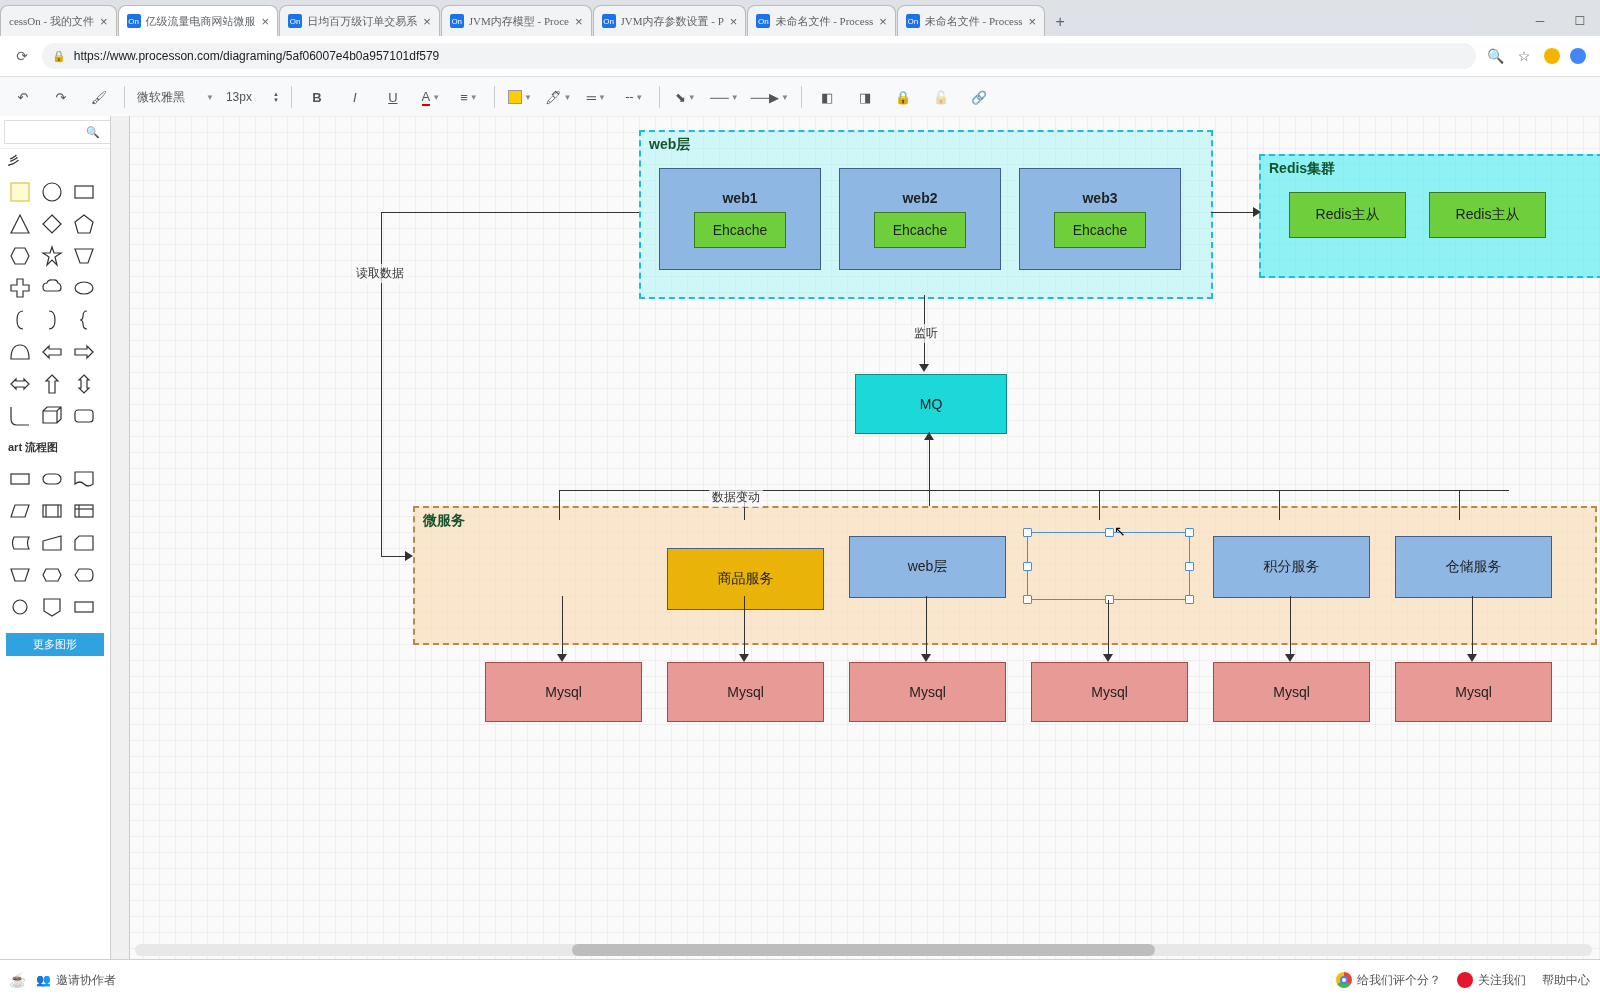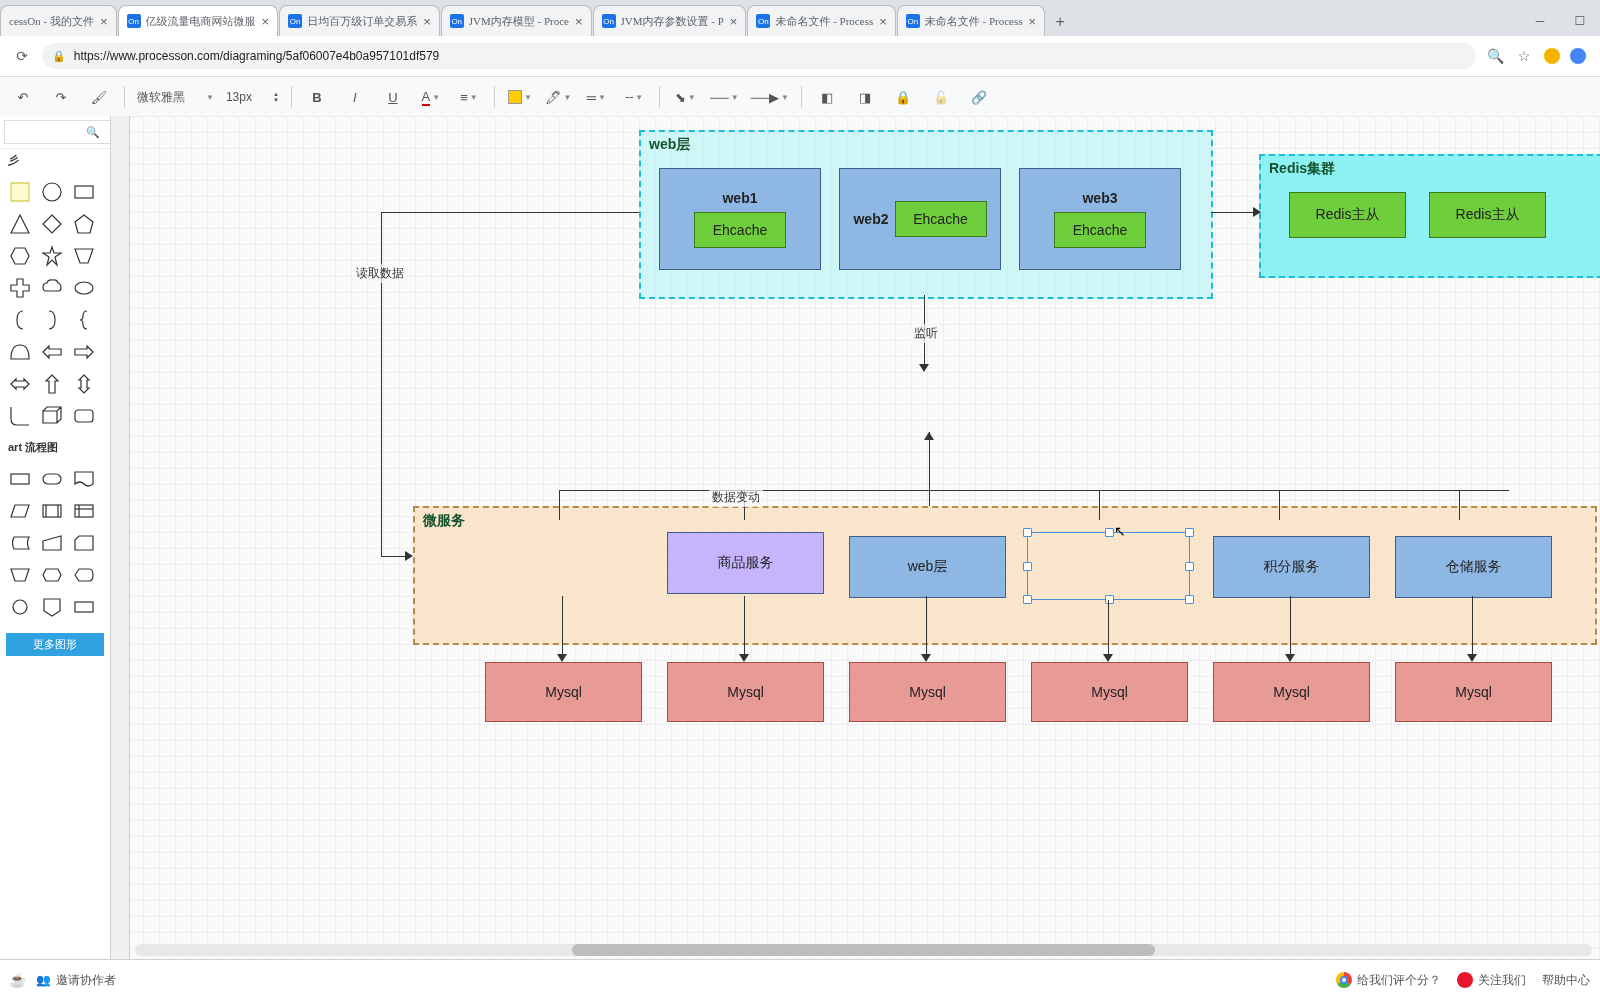--- a/index.html
+++ b/index.html
@@ -393,21 +393,21 @@
     <div class="diagram">
 
       <div class="group-box" style="left:510px;top:14px;width:570px;height:165px;border-color:#1fbcd2;background:rgba(164,243,245,0.5);">
         <div class="group-title">web层</div>
       </div>
 
       <div class="node" style="left:530px;top:52px;width:160px;height:100px;background:#8fb7e3;border-color:#3d5f8a;flex-direction:column;gap:6px;">
         <div style="font-weight:bold">web1</div>
         <div class="node" style="position:relative;width:90px;height:34px;background:#6fce3b;border-color:#3a7a1c;">Ehcache</div>
       </div>
-      <div class="node" style="left:710px;top:52px;width:160px;height:100px;background:#8fb7e3;border-color:#3d5f8a;flex-direction:row;gap:6px;">
+      <div class="node" style="left:710px;top:52px;width:160px;height:100px;background:#8fb7e3;border-color:#3d5f8a;flex-direction:column;gap:6px;">
         <div style="font-weight:bold">web2</div>
         <div class="node" style="position:relative;width:90px;height:34px;background:#6fce3b;border-color:#3a7a1c;">Ehcache</div>
       </div>
       <div class="node" style="left:890px;top:52px;width:160px;height:100px;background:#8fb7e3;border-color:#3d5f8a;flex-direction:column;gap:6px;">
         <div style="font-weight:bold">web3</div>
         <div class="node" style="position:relative;width:90px;height:34px;background:#6fce3b;border-color:#3a7a1c;">Ehcache</div>
       </div>
 
       <div class="group-box" style="left:1130px;top:38px;width:340px;height:120px;border-color:#1fbcd2;background:rgba(95,237,241,0.7);">
         <div class="group-title">Redis集群</div>
@@ -421,36 +421,37 @@
       <div class="conn-line h" style="left:252px;top:96px;width:258px;"></div>
       <div class="conn-line v" style="left:252px;top:96px;height:344px;"></div>
       <div class="conn-line h" style="left:252px;top:440px;width:26px;"></div>
       <div class="arrow-right" style="left:276px;top:435px;"></div>
       <div class="lbl" style="left:224px;top:148px;">读取数据</div>
 
       <div class="conn-line v" style="left:795px;top:179px;height:70px;"></div>
       <div class="arrow-down" style="left:790px;top:248px;"></div>
       <div class="lbl" style="left:782px;top:208px;">监听</div>
 
+      <div class="node" style="left:726px;top:258px;width:150px;height:58px;background:#1cd9d9;border-color:#0e8a8a;">MQ</div>
 
       <div class="group-box" style="left:284px;top:390px;width:1180px;height:135px;border-color:#b58a4a;background:rgba(249,221,185,0.7);">
         <div class="group-title">微服务</div>
       </div>
 
       <div class="conn-line v" style="left:800px;top:316px;height:74px;"></div>
       <div class="arrow-up" style="left:795px;top:316px;"></div>
       <div class="conn-line h" style="left:430px;top:374px;width:950px;"></div>
       <div class="conn-line v" style="left:430px;top:374px;height:30px;"></div>
       <div class="conn-line v" style="left:615px;top:374px;height:30px;"></div>
       <div class="conn-line v" style="left:970px;top:374px;height:30px;"></div>
       <div class="conn-line v" style="left:1150px;top:374px;height:30px;"></div>
       <div class="conn-line v" style="left:1330px;top:374px;height:30px;"></div>
       <div class="lbl" style="left:580px;top:372px;">数据变动</div>
 
-      <div class="node" style="left:538px;top:416px;width:155px;height:60px;background:#c4b5fd;border-color:#3d5f8a;">商品服务</div>
+      <div class="node" style="left:538px;top:432px;width:155px;height:60px;background:#eab308;border-color:#3d5f8a;">商品服务</div>
       <div class="node" style="left:720px;top:420px;width:155px;height:60px;background:#8fb7e3;border-color:#3d5f8a;">web层</div>
       <div class="node" style="left:1084px;top:420px;width:155px;height:60px;background:#8fb7e3;border-color:#3d5f8a;">积分服务</div>
       <div class="node" style="left:1266px;top:420px;width:155px;height:60px;background:#8fb7e3;border-color:#3d5f8a;">仓储服务</div>
 
       <div class="sel-handles" style="left:898px;top:416px;width:163px;height:68px;">
         <div class="sel-box" style="inset:0"></div>
         <div class="h-dot" style="left:-4px;top:-4px"></div>
           <div class="h-dot" style="right:-4px;top:-4px"></div>
         <div class="h-dot" style="left:-4px;bottom:-4px"></div>
           <div class="h-dot" style="right:-4px;bottom:-4px"></div>

